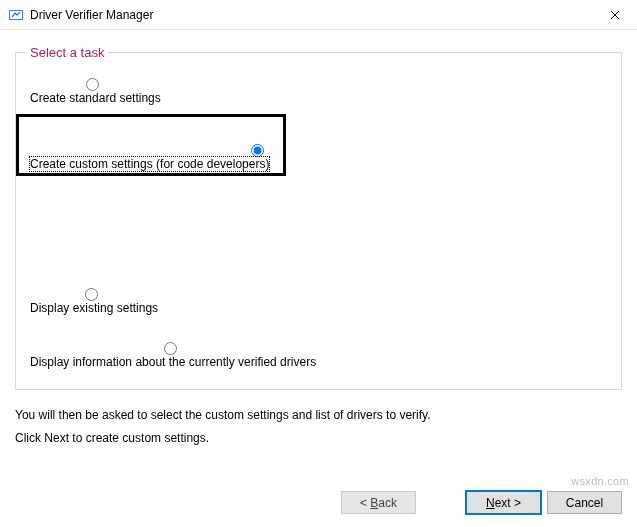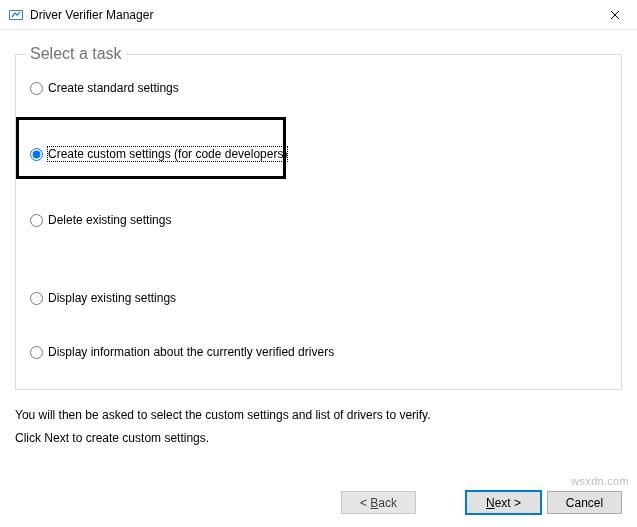--- a/index.html
+++ b/index.html
@@ -49,31 +49,32 @@
     }
 
     fieldset.groupbox {
       border: 1px solid #d9d9d9;
       padding: 0;
       margin: 0;
       position: relative;
       height: 345px;
     }
     fieldset.groupbox > legend {
-      font-size: 16px;
+      font-size: 13px;
       padding: 0 4px;
       margin-left: 10px;
-      color: #737373;
+      color: #be185d;
     }
 
     .radio-row {
       display: flex;
       align-items: center;
       position: absolute;
       left: 14px;
+      flex-direction: column;
     }
     .radio-row input[type=radio] {
       margin: 0 5px 0 0;
       width: 13px; height: 13px;
     }
     .radio-row label {
       font-size: 12px;
     }
 
     .highlight-box {
@@ -159,24 +160,20 @@
     <div class="radio-row" style="top:18px;">
       <input type="radio" name="task" id="r1" style="">
       <label for="r1">Create standard settings</label>
     </div>
 
     <div class="radio-row" style="top:84px;align-items:flex-end;">
       <input type="radio" name="task" id="r2" checked="" style="">
       <label for="r2" class="dotted-focus">Create custom settings (for code developers)</label>
     </div>
 
-    <div class="radio-row" style="top:150px;">
-      <input type="radio" name="task" id="r3" style="">
-      <label for="r3">Delete existing settings</label>
-    </div>
 
     <div class="radio-row" style="top:228px;">
       <input type="radio" name="task" id="r4" style="">
       <label for="r4">Display existing settings</label>
     </div>
 
     <div class="radio-row" style="top:282px;">
       <input type="radio" name="task" id="r5" style="">
       <label for="r5">Display information about the currently verified drivers</label>
     </div>

